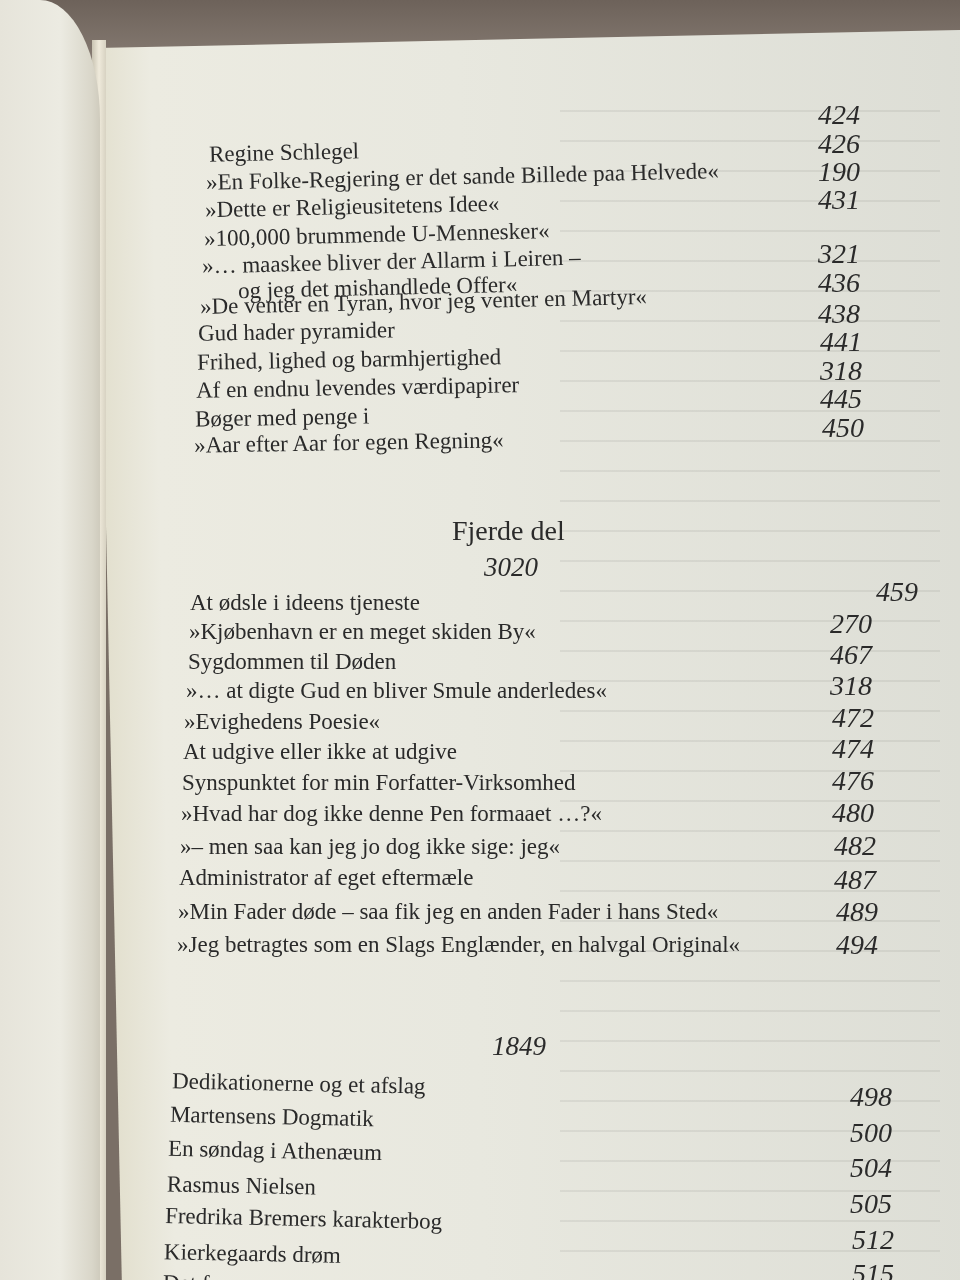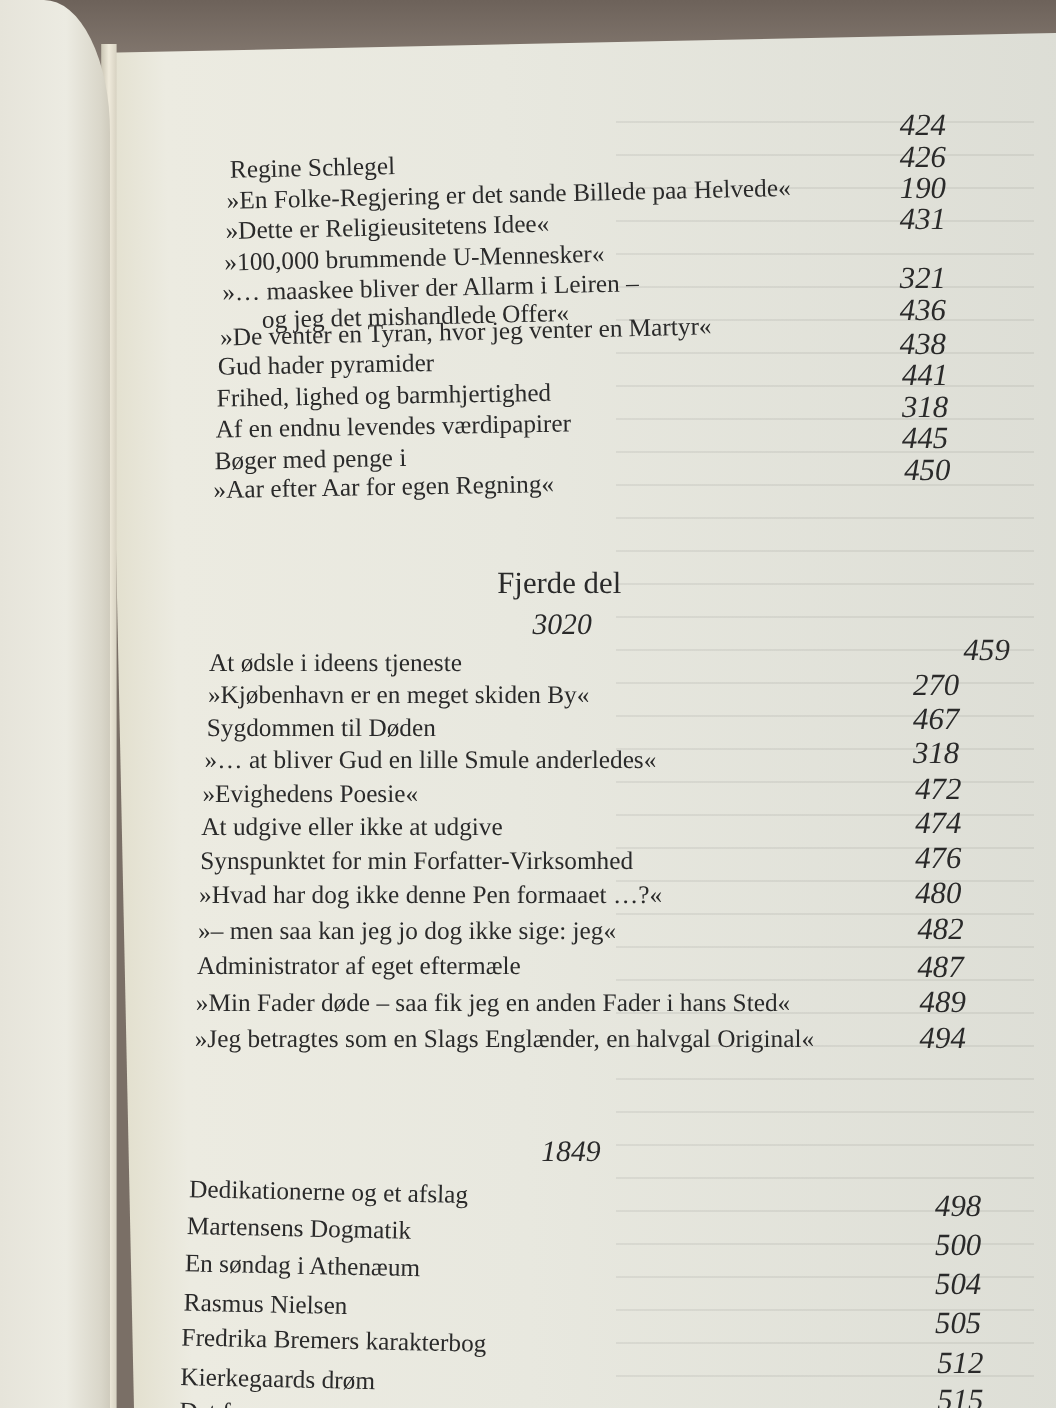--- a/index.html
+++ b/index.html
@@ -102,21 +102,21 @@
 
   <span class="line" style="left:190px;top:589px">At ødsle i ideens tjeneste</span>
   <span class="num" style="left:876px;top:578px">459</span>
 
   <span class="line" style="left:189px;top:618px">»Kjøbenhavn er en meget skiden By«</span>
   <span class="num" style="left:830px;top:610px">270</span>
 
   <span class="line" style="left:188px;top:648px">Sygdommen til Døden</span>
   <span class="num" style="left:830px;top:641px">467</span>
 
-  <span class="line" style="left:186px;top:677px">»… at bliver Gud en lille Smule anderledes«</span>
+  <span class="line" style="left:186px;top:677px">»… at digte Gud en bliver Smule anderledes«</span>
   <span class="num" style="left:830px;top:672px">318</span>
 
   <span class="line" style="left:184px;top:708px">»Evighedens Poesie«</span>
   <span class="num" style="left:832px;top:704px">472</span>
 
   <span class="line" style="left:183px;top:738px">At udgive eller ikke at udgive</span>
   <span class="num" style="left:832px;top:735px">474</span>
 
   <span class="line" style="left:182px;top:769px">Synspunktet for min Forfatter-Virksomhed</span>
   <span class="num" style="left:832px;top:767px">476</span>

